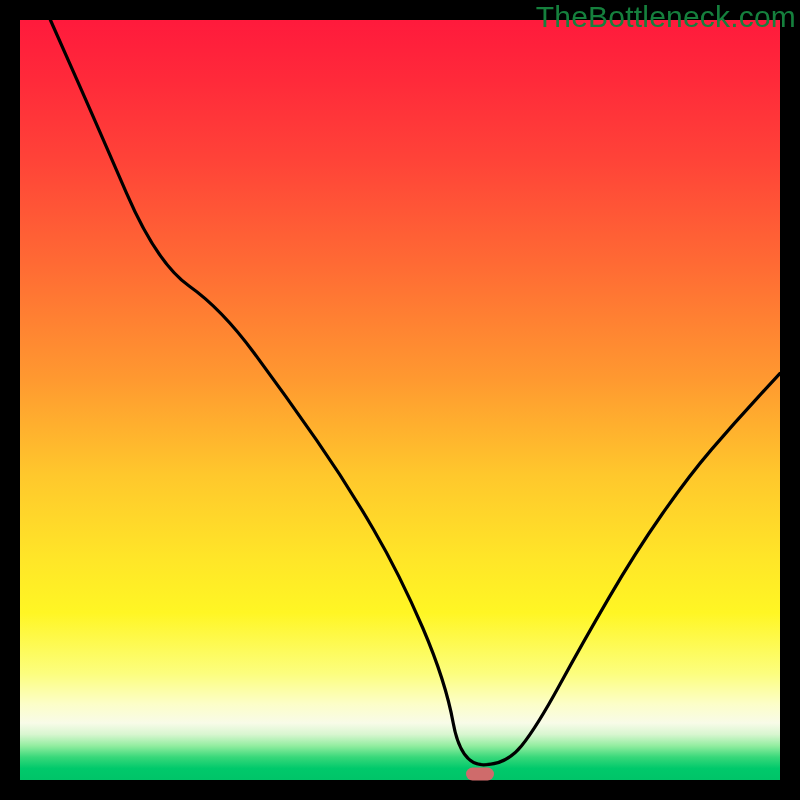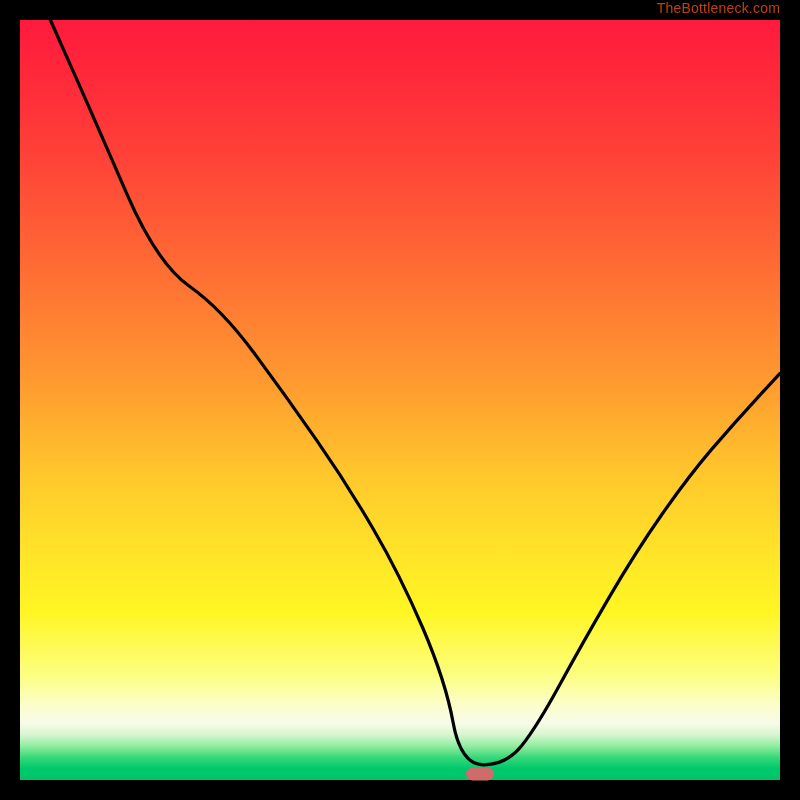--- a/index.html
+++ b/index.html
@@ -40,24 +40,24 @@
       #f8fbe8 92.5%,
       #d8f6d0 94%,
       #92eda0 95.5%,
       #38d87a 97%,
       #00c96b 98.5%,
       #00c468 100%
     );
   }
   .watermark {
     position: absolute;
-    right: 20px;
+    right: 4px;
     top: 0px;
-    color: #c2410c;
-    font-size: 14px;
+    color: #15803d;
+    font-size: 30px;
     font-weight: 500;
     letter-spacing: 0.2px;
   }
   svg.curve {
     position: absolute;
     left: 20px;
     top: 20px;
     width: 760px;
     height: 760px;
     overflow: visible;

